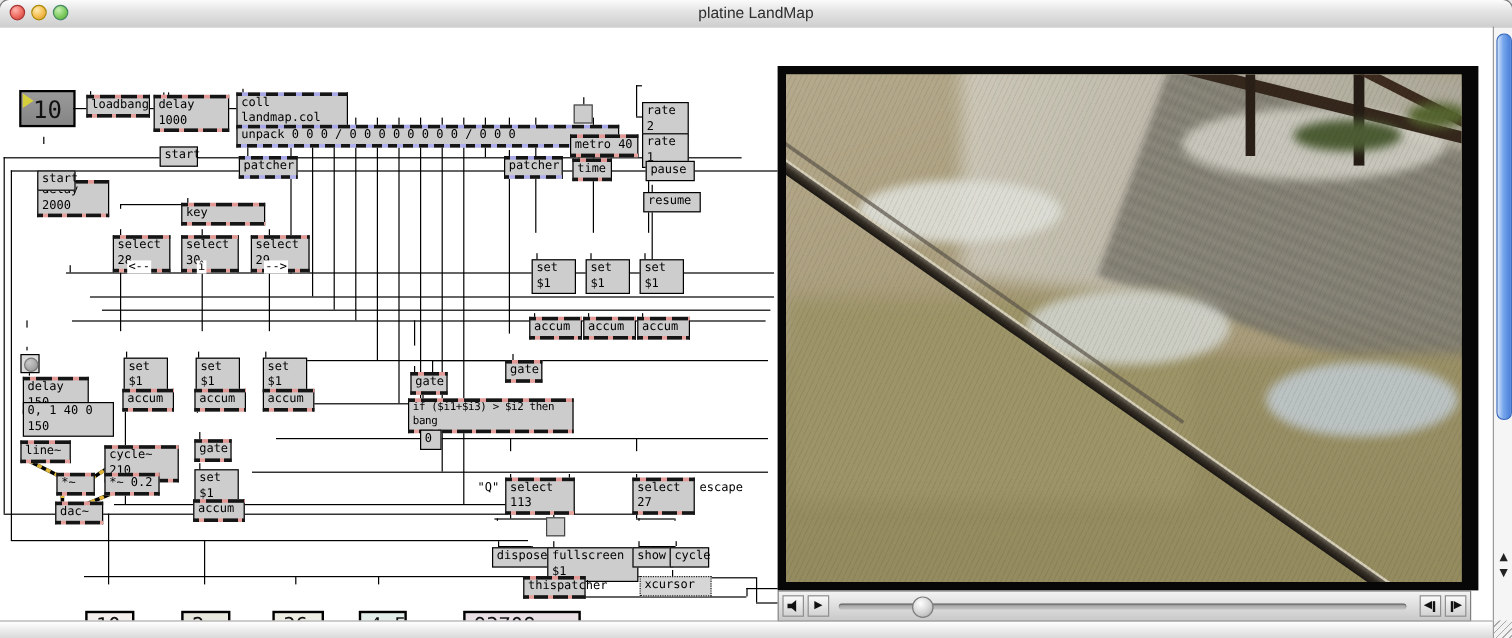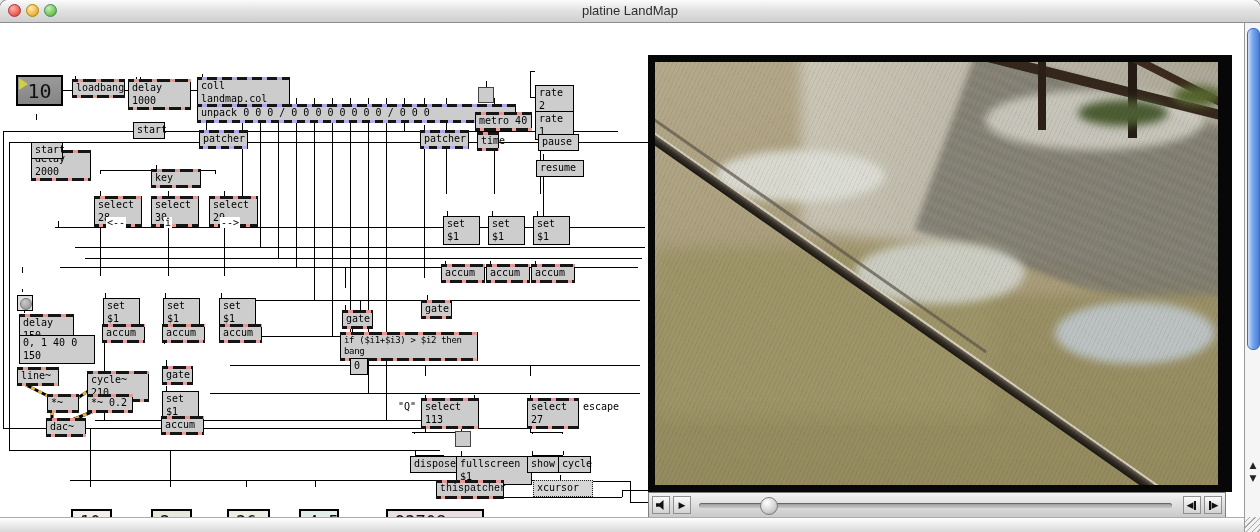--- a/index.html
+++ b/index.html
@@ -259,32 +259,32 @@
     <div id="num-main">
       <span class="tri"></span>
       <span>10</span>
     </div>
     <div class="b obj" style="left:72px;top:57px;width:53px;">loadbang</div>
     <div class="b obj" style="left:128px;top:57px;width:63px;">delay 1000</div>
     <div class="b obj lav" style="left:197px;top:55px;width:93px;">coll landmap.col</div>
     <div class="b obj lav" style="left:197px;top:82px;width:319px;">unpack 0 0 0 / 0 0 0 0 0 0 0 0 / 0 0 0</div>
     <div class="sq" style="left:478px;top:65px;"></div>
     <div class="b obj" style="left:475px;top:90px;width:57px;">metro 40</div>
-    <div class="b obj" style="left:477px;top:110px;width:22px;">time</div>
+    <div class="b obj" style="left:477px;top:110px;width:33px;">time</div>
     <div class="b msg" style="left:535px;top:63px;width:39px;">rate 2</div>
     <div class="b msg" style="left:535px;top:89px;width:39px;">rate 1</div>
     <div class="b msg" style="left:538px;top:112px;width:41px;">pause</div>
     <div class="b msg" style="left:536px;top:138px;width:48px;">resume</div>
     <div class="b obj" style="left:31px;top:98px;width:60px;margin-top:30px;">delay 2000</div>
     <div class="b msg" style="left:133px;top:100px;width:32px;">start</div>
     <div class="b obj lav" style="left:199px;top:108px;width:49px;">patcher</div>
     <div class="b obj lav" style="left:420px;top:108px;width:49px;">patcher</div>
     <div class="b msg" style="left:31px;top:120px;width:32px;">start</div>
 
-    <div class="b obj" style="left:151px;top:147px;width:50px;">key</div>
+    <div class="b obj" style="left:151px;top:147px;width:70px;">key</div>
     <div class="b obj" style="left:94px;top:174px;width:48px;">select 28</div>
     <div class="b obj" style="left:151px;top:174px;width:48px;">select 30</div>
     <div class="b obj" style="left:209px;top:174px;width:49px;">select 29</div>
     <div class="cmt" style="left:106px;top:195px;">&lt;--</div>
     <div class="cmt" style="left:164px;top:195px;">î</div>
     <div class="cmt" style="left:220px;top:195px;">--&gt;</div>
 
     <div class="b msg" style="left:443px;top:194px;width:37px;">set $1</div>
     <div class="b msg" style="left:488px;top:194px;width:37px;">set $1</div>
     <div class="b msg" style="left:533px;top:194px;width:37px;">set $1</div>
@@ -318,21 +318,21 @@
 
     <div class="cmt" style="left:397px;top:379px;">"Q"</div>
     <div class="b obj" style="left:421px;top:376px;width:58px;">select 113</div>
     <div class="b obj" style="left:527px;top:376px;width:52px;">select 27</div>
     <div class="cmt" style="left:582px;top:379px;">escape</div>
     <div class="sq" style="left:455px;top:409px;"></div>
     <div class="b msg" style="left:410px;top:434px;width:51px;">dispose</div>
     <div class="b msg" style="left:456px;top:434px;width:76px;">fullscreen $1</div>
     <div class="b msg" style="left:527px;top:434px;width:34px;">show</div>
     <div class="b msg" style="left:558px;top:434px;width:33px;">cycle</div>
-    <div class="b obj" style="left:436px;top:458px;width:68px;font-family:Liberation Mono, monospace;">thispatcher</div>
+    <div class="b obj" style="left:436px;top:458px;width:52px;">thispatcher</div>
     <div class="b dotted" style="left:533px;top:458px;width:60px;">xcursor</div>
 
     <div class="nb" id="nb-chap" style="left:71px;top:487px;width:41px;height:26px;">10</div>
 
     <div class="nb" id="nb-min" style="left:151px;top:487px;width:41px;height:26px;">2</div>
 
     <div class="nb" id="nb-sec" style="left:227px;top:487px;width:43px;height:26px;">36</div>
 
     <div class="nb" id="nb-frm" style="left:299px;top:487px;width:40px;height:26px;">4.5</div>
 

